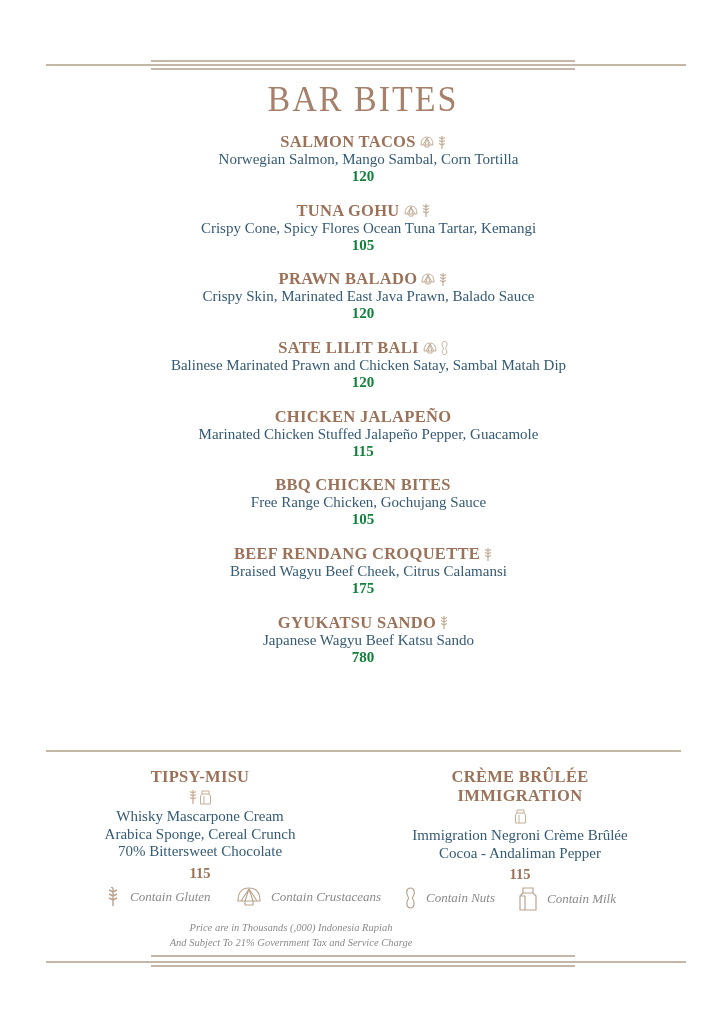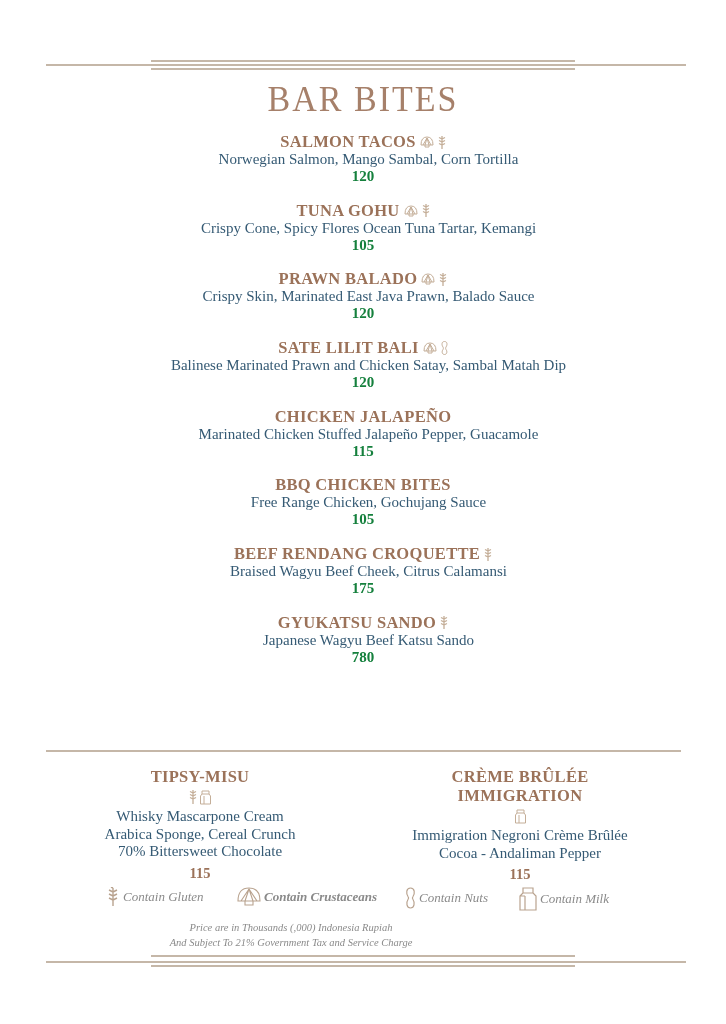--- a/index.html
+++ b/index.html
@@ -30,23 +30,23 @@
 
     .dessert { position: absolute; top: 767px; text-align: center; }
     .dessert.left { left: 80px; width: 240px; }
     .dessert.right { left: 370px; width: 300px; }
     .dessert-name { color: #9b7259; font-weight: bold; font-size: 16.5px; line-height: 19px; letter-spacing: 0.3px; }
     .dessert-icons { height: 22px; display: flex; justify-content: center; align-items: center; gap: 3px; }
     .dessert-desc { color: #355a74; font-size: 15px; line-height: 17.5px; }
     .dessert-price { color: #9b7259; font-weight: bold; font-size: 14.5px; line-height: 22px; margin-top: 1px; }
 
     .legend { position: absolute; top: 887px; left: 0; width: 726px; height: 26px; }
-    .legend-item { position: absolute; top: 0; display: flex; align-items: center; gap: 3px; color: #8a8a8a; font-style: italic; font-size: 13px; }
+    .legend-item { position: absolute; top: 0; display: flex; align-items: center; gap: 10px; color: #8a8a8a; font-style: italic; font-size: 13px; }
     .legend-item.l1 { left: 106px; }
-    .legend-item.l2 { left: 237px; font-weight: bold; }
+    .legend-item.l2 { left: 237px; }
     .legend-item.l3 { left: 405px; }
     .legend-item.l4 { left: 519px; }
 
     .note { position: absolute; top: 920px; left: 0; width: 582px; text-align: center; color: #8a8a8a; font-style: italic; font-size: 10.5px; line-height: 15px; }
 
     .page-num { position: absolute; top: 980px; left: 348px; width: 26px; height: 28px; border: 1.5px solid #b59a86; border-radius: 50%; display: flex; align-items: center; justify-content: center; color: #7a5a47; font-size: 12px; font-weight: bold; box-sizing: border-box; margin-top: 44px; }
   </style>
 </head>
 <body>
 

